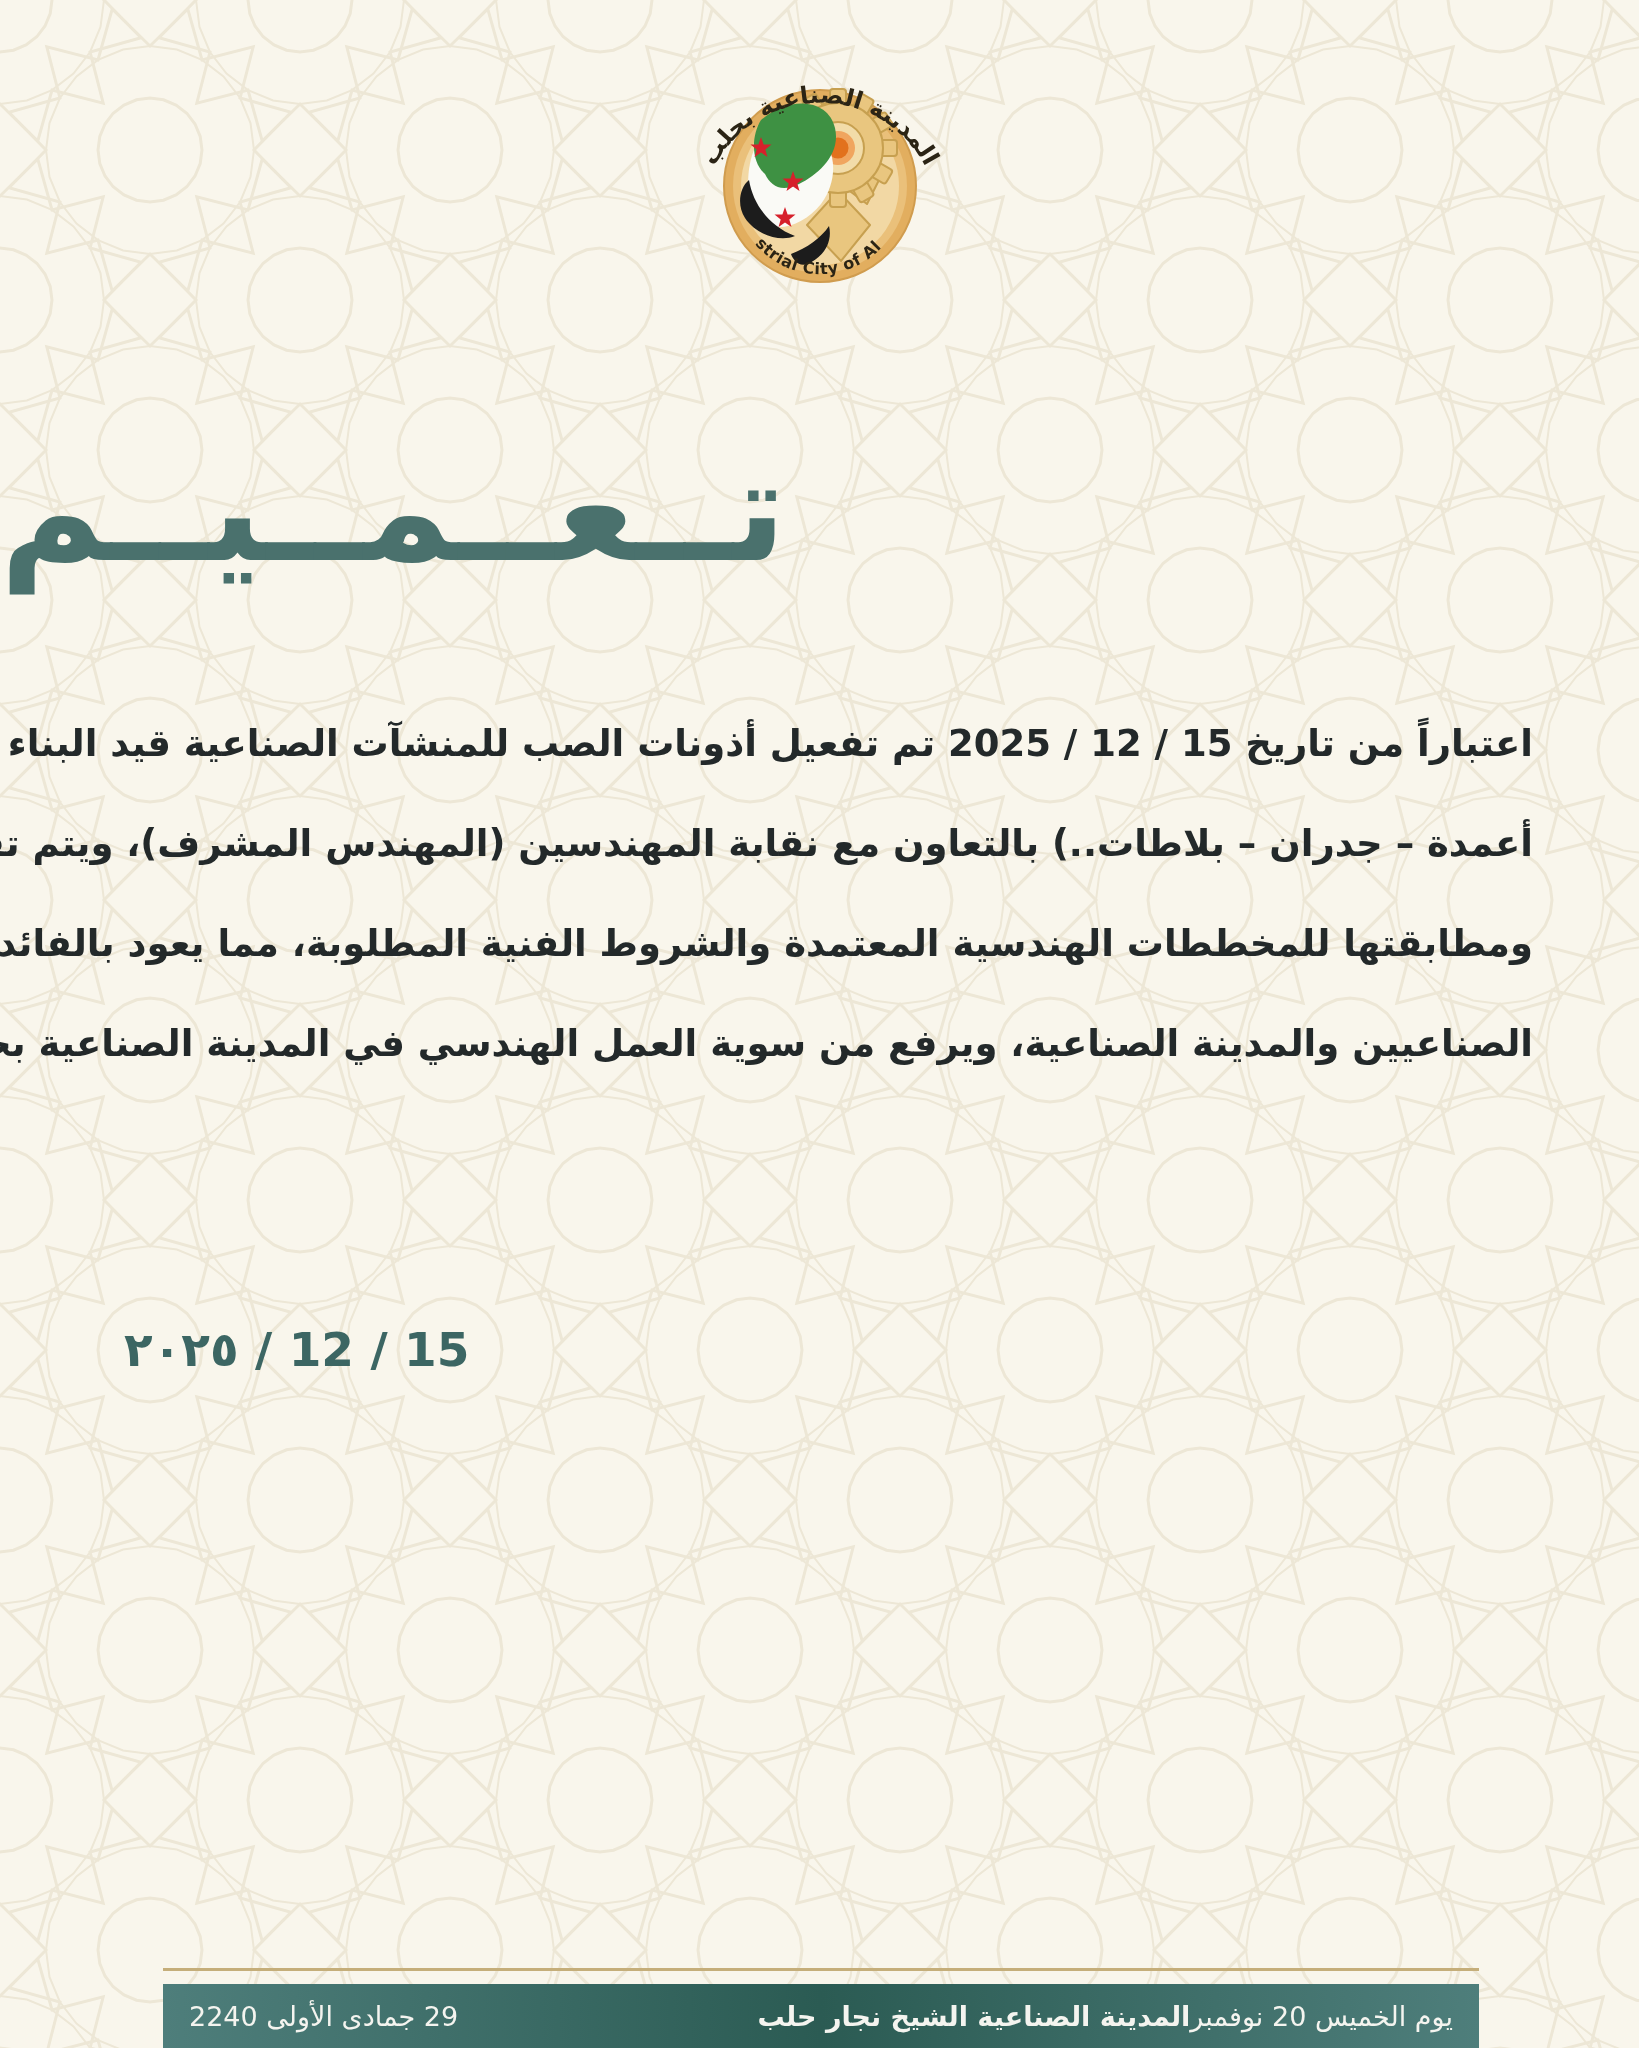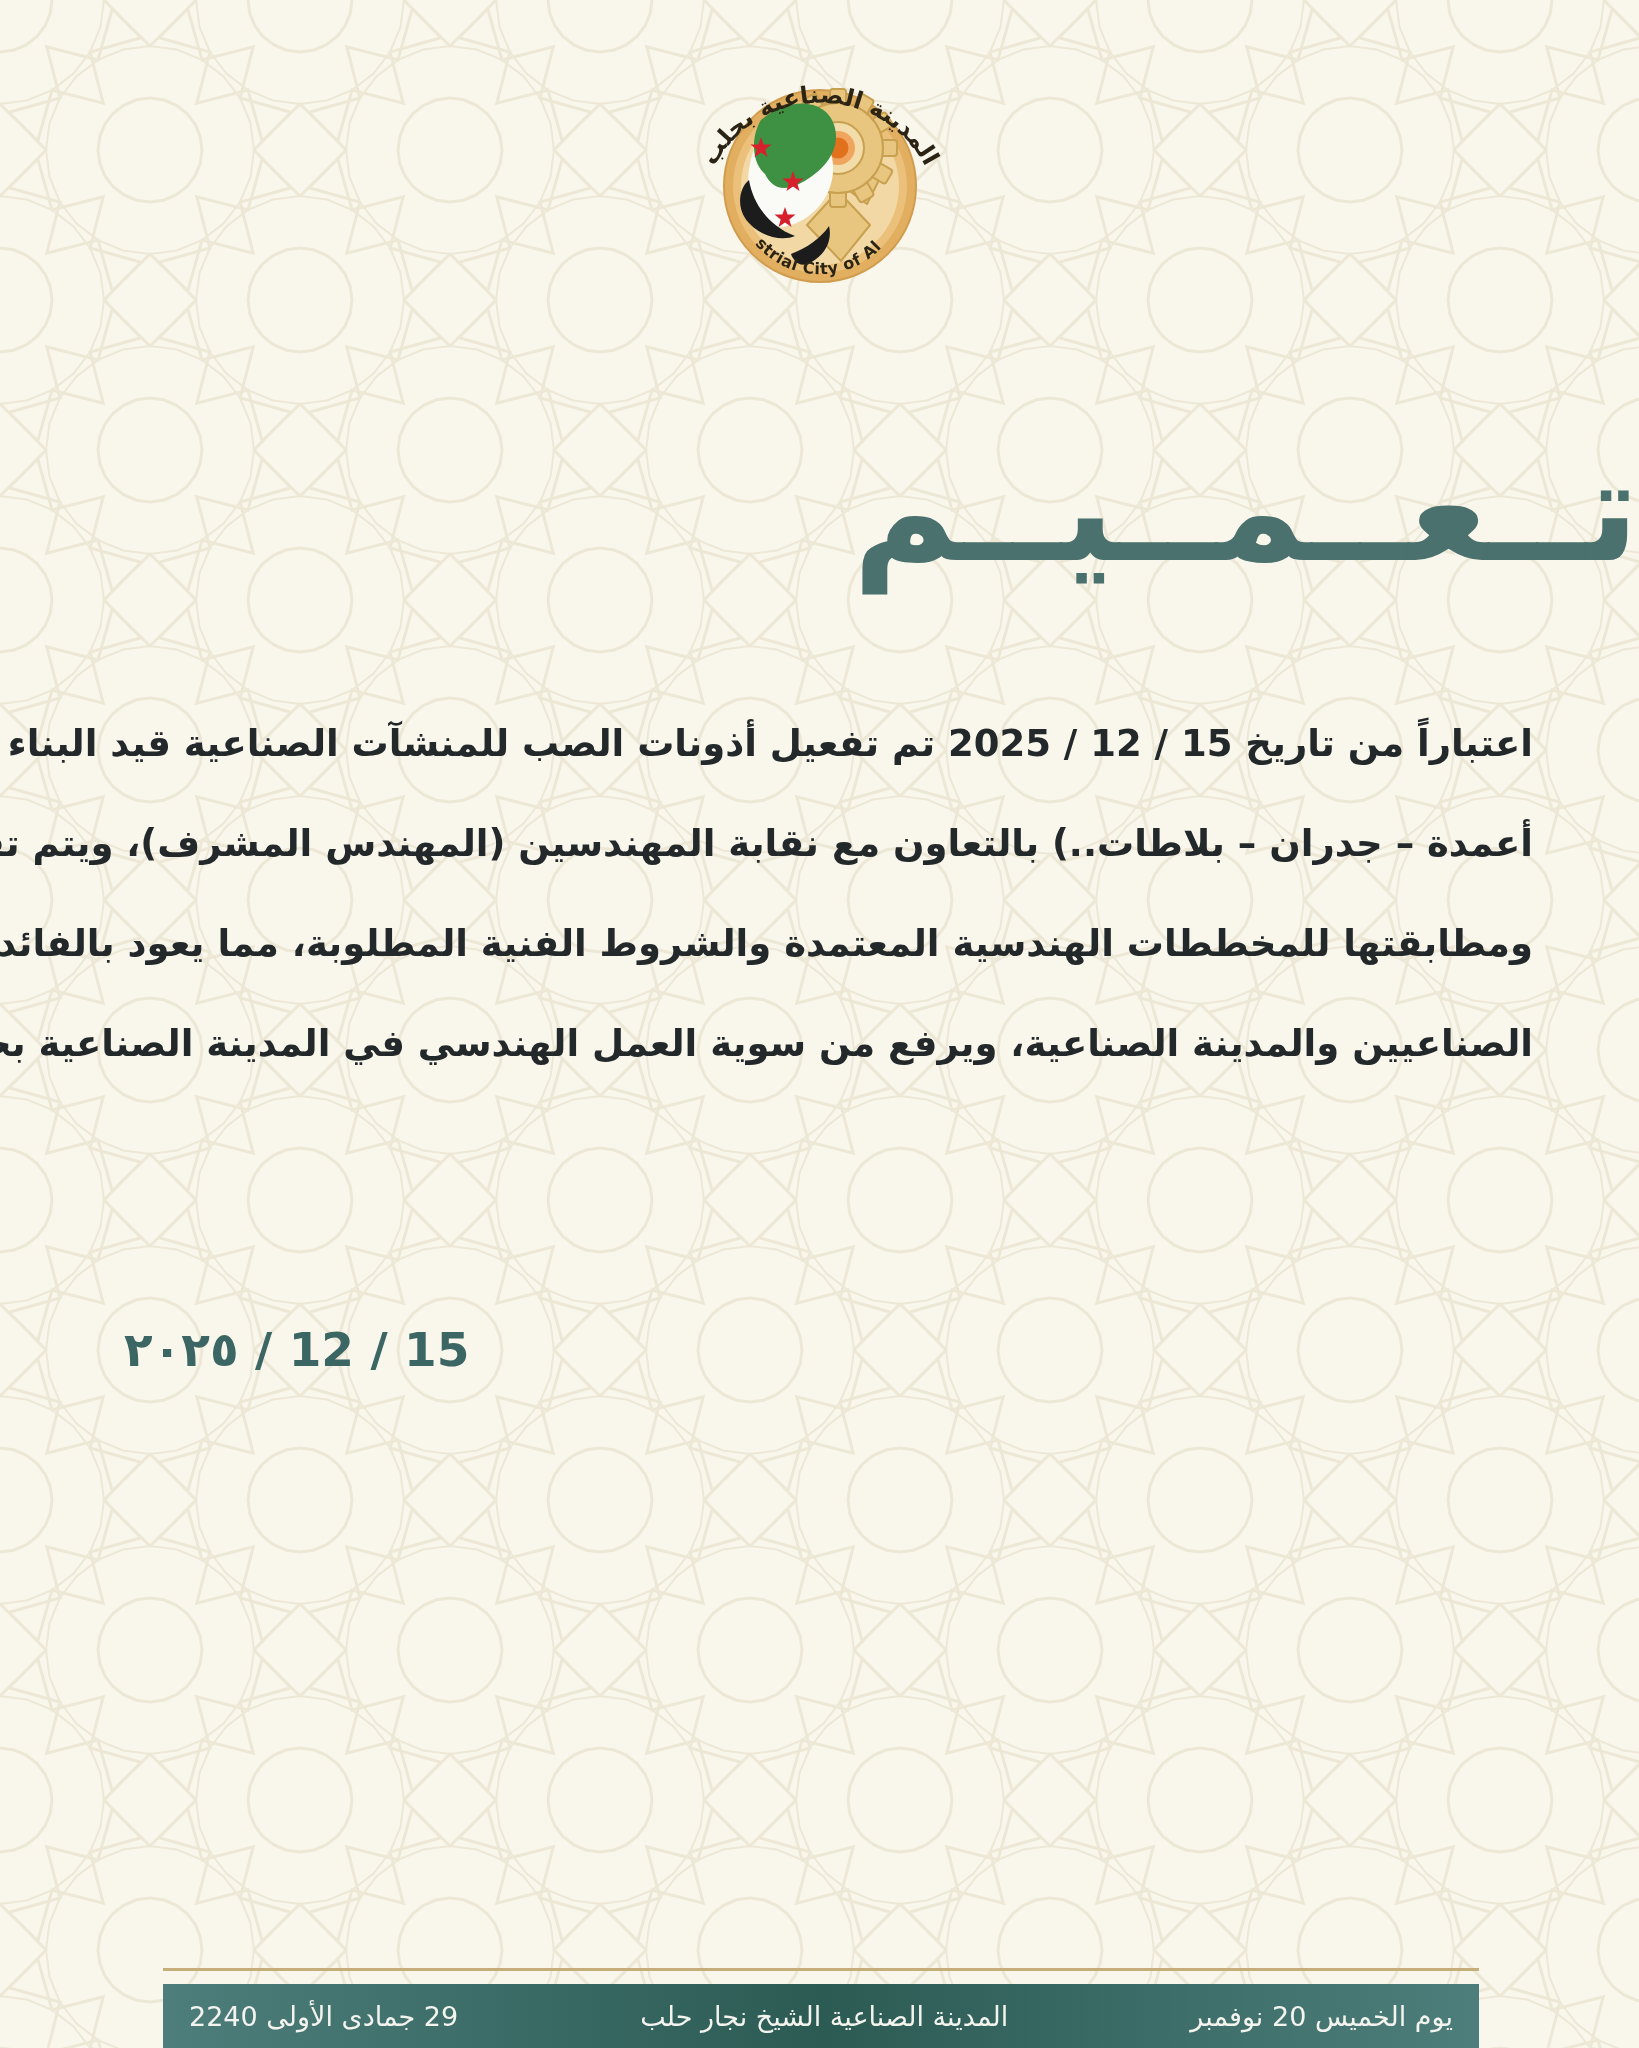--- a/index.html
+++ b/index.html
@@ -16,21 +16,21 @@
   .emblem{position:absolute;left:695px;top:28px;width:250px;height:272px;}
 
   
   .org-title{
     position:absolute;top:326px;left:0;width:100%;
     text-align:center;direction:rtl;
     font-size:46px;font-weight:bold;color:#1F4A42;
   }
   .doc-title{
     position:absolute;top:408px;left:0;width:100%;
-    text-align:right;direction:rtl;
+    text-align:left;direction:rtl;
     font-size:142px;font-weight:bold;color:#4A716D;
     line-height:1.45;
   }
 
   
   .body-text{
     position:absolute;top:694px;left:106px;width:1427px;
     direction:rtl;
     color:#23292A;font-size:37px;font-weight:bold;
   }
@@ -55,21 +55,21 @@
     background:#C5AE7A;
   }
   .footer-bar{
     position:absolute;left:163px;top:1984px;width:1316px;height:64px;
     background:linear-gradient(90deg,#4E7E7B 0%,#2B5B53 50%,#4E7E7B 100%);
     display:flex;flex-direction:row;align-items:center;justify-content:space-between;
     direction:rtl;
     padding:0 26px;box-sizing:border-box;
     color:#F4F4EF;font-size:27px;
   }
-  .footer-bar .mid{flex:1;text-align:center;}
+  .footer-bar .mid{flex:1;font-weight:bold;}
   .footer-bar .side{white-space:nowrap;}
 </style>
 </head>
 <body>
 
 <div class="page">
 
   <svg class="bg-pattern" id="bg-pattern" xmlns="http://www.w3.org/2000/svg">
       <defs>
         <pattern id="girih" width="300" height="300" patternUnits="userSpaceOnUse">

